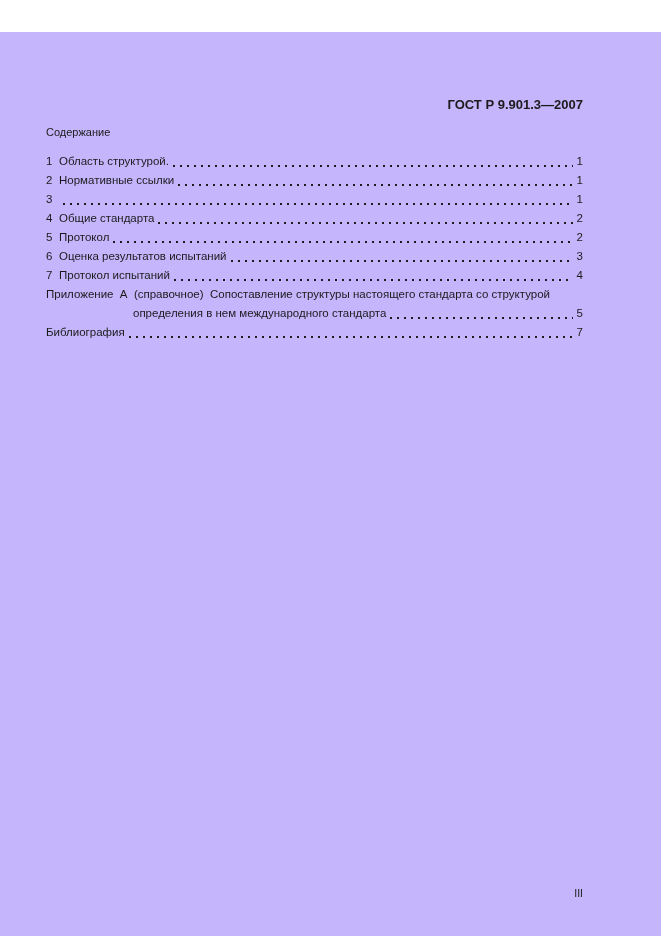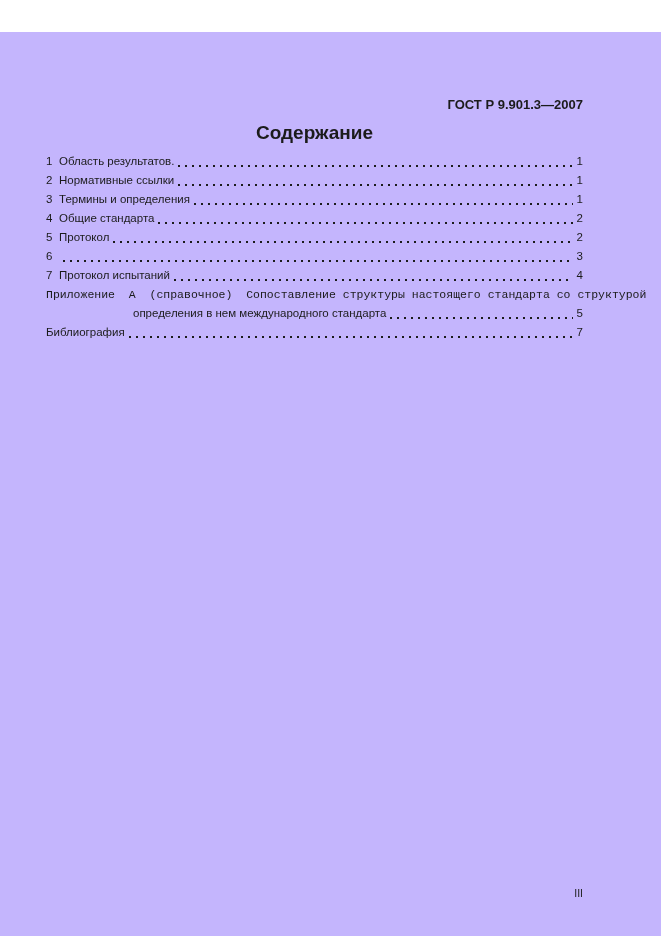--- a/index.html
+++ b/index.html
@@ -23,23 +23,23 @@
     text-align: right;
     font-size: 13px;
     font-weight: bold;
     line-height: 15px;
     white-space: nowrap;
   }
   .doc-title {
     position: absolute;
     top: 92px; left: 46px; width: 537px;
     margin: 0;
-    text-align: center;
-    font-size: 19px;
-    font-weight: bold;
+    text-align: left;
+    font-size: 11px;
+    font-weight: normal;
     line-height: 17px;
   }
   .toc {
     position: absolute;
     top: 120px; left: 46px; width: 537px;
     font-size: 11.5px;
   }
   .toc-row {
     display: flex;
     align-items: baseline;
@@ -71,21 +71,20 @@
       #1b1b1b 0, #1b1b1b 1.7px,
       transparent 1.7px, transparent 7px);
   }
   .toc-row .page-num {
     flex: none;
     text-align: right;
     min-width: 7px;
   }
   .appendix-line1 {
     white-space: pre-wrap;
-    font-family: Liberation Mono, monospace;
   }
   .appendix-line2 .entry-title {
     margin-left: 87px;
   }
   .page-footer {
     position: absolute;
     top: 855px; left: 46px; width: 537px;
     text-align: right;
     font-size: 10.5px;
     line-height: 12px;
@@ -100,55 +99,55 @@
   <div class="doc-header">
     <span>ГОСТ Р 9.901.3—2007</span>
   </div>
 
   <h1 class="doc-title">Содержание</h1>
 
   <div class="toc">
 
     <div class="toc-row">
       <span class="num">1</span>
-      <span class="entry-title">Область результатов.</span>
+      <span class="entry-title">Область структурой.</span>
       <span class="dots"></span>
       <span class="page-num">1</span>
     </div>
 
     <div class="toc-row">
       <span class="num">2</span>
       <span class="entry-title">Нормативные ссылки</span>
       <span class="dots"></span>
       <span class="page-num">1</span>
     </div>
 
     <div class="toc-row">
       <span class="num">3</span>
-      <span class="entry-title">Термины и определения</span>
       <span class="dots"></span>
       <span class="page-num">1</span>
     </div>
 
     <div class="toc-row">
       <span class="num">4</span>
       <span class="entry-title">Общие стандарта</span>
       <span class="dots"></span>
       <span class="page-num">2</span>
     </div>
 
     <div class="toc-row">
       <span class="num">5</span>
       <span class="entry-title">Протокол</span>
       <span class="dots"></span>
       <span class="page-num">2</span>
     </div>
 
     <div class="toc-row">
       <span class="num">6</span>
+      <span class="entry-title">Оценка результатов испытаний</span>
       <span class="dots"></span>
       <span class="page-num">3</span>
     </div>
 
     <div class="toc-row">
       <span class="num">7</span>
       <span class="entry-title">Протокол испытаний</span>
       <span class="dots"></span>
       <span class="page-num">4</span>
     </div>

